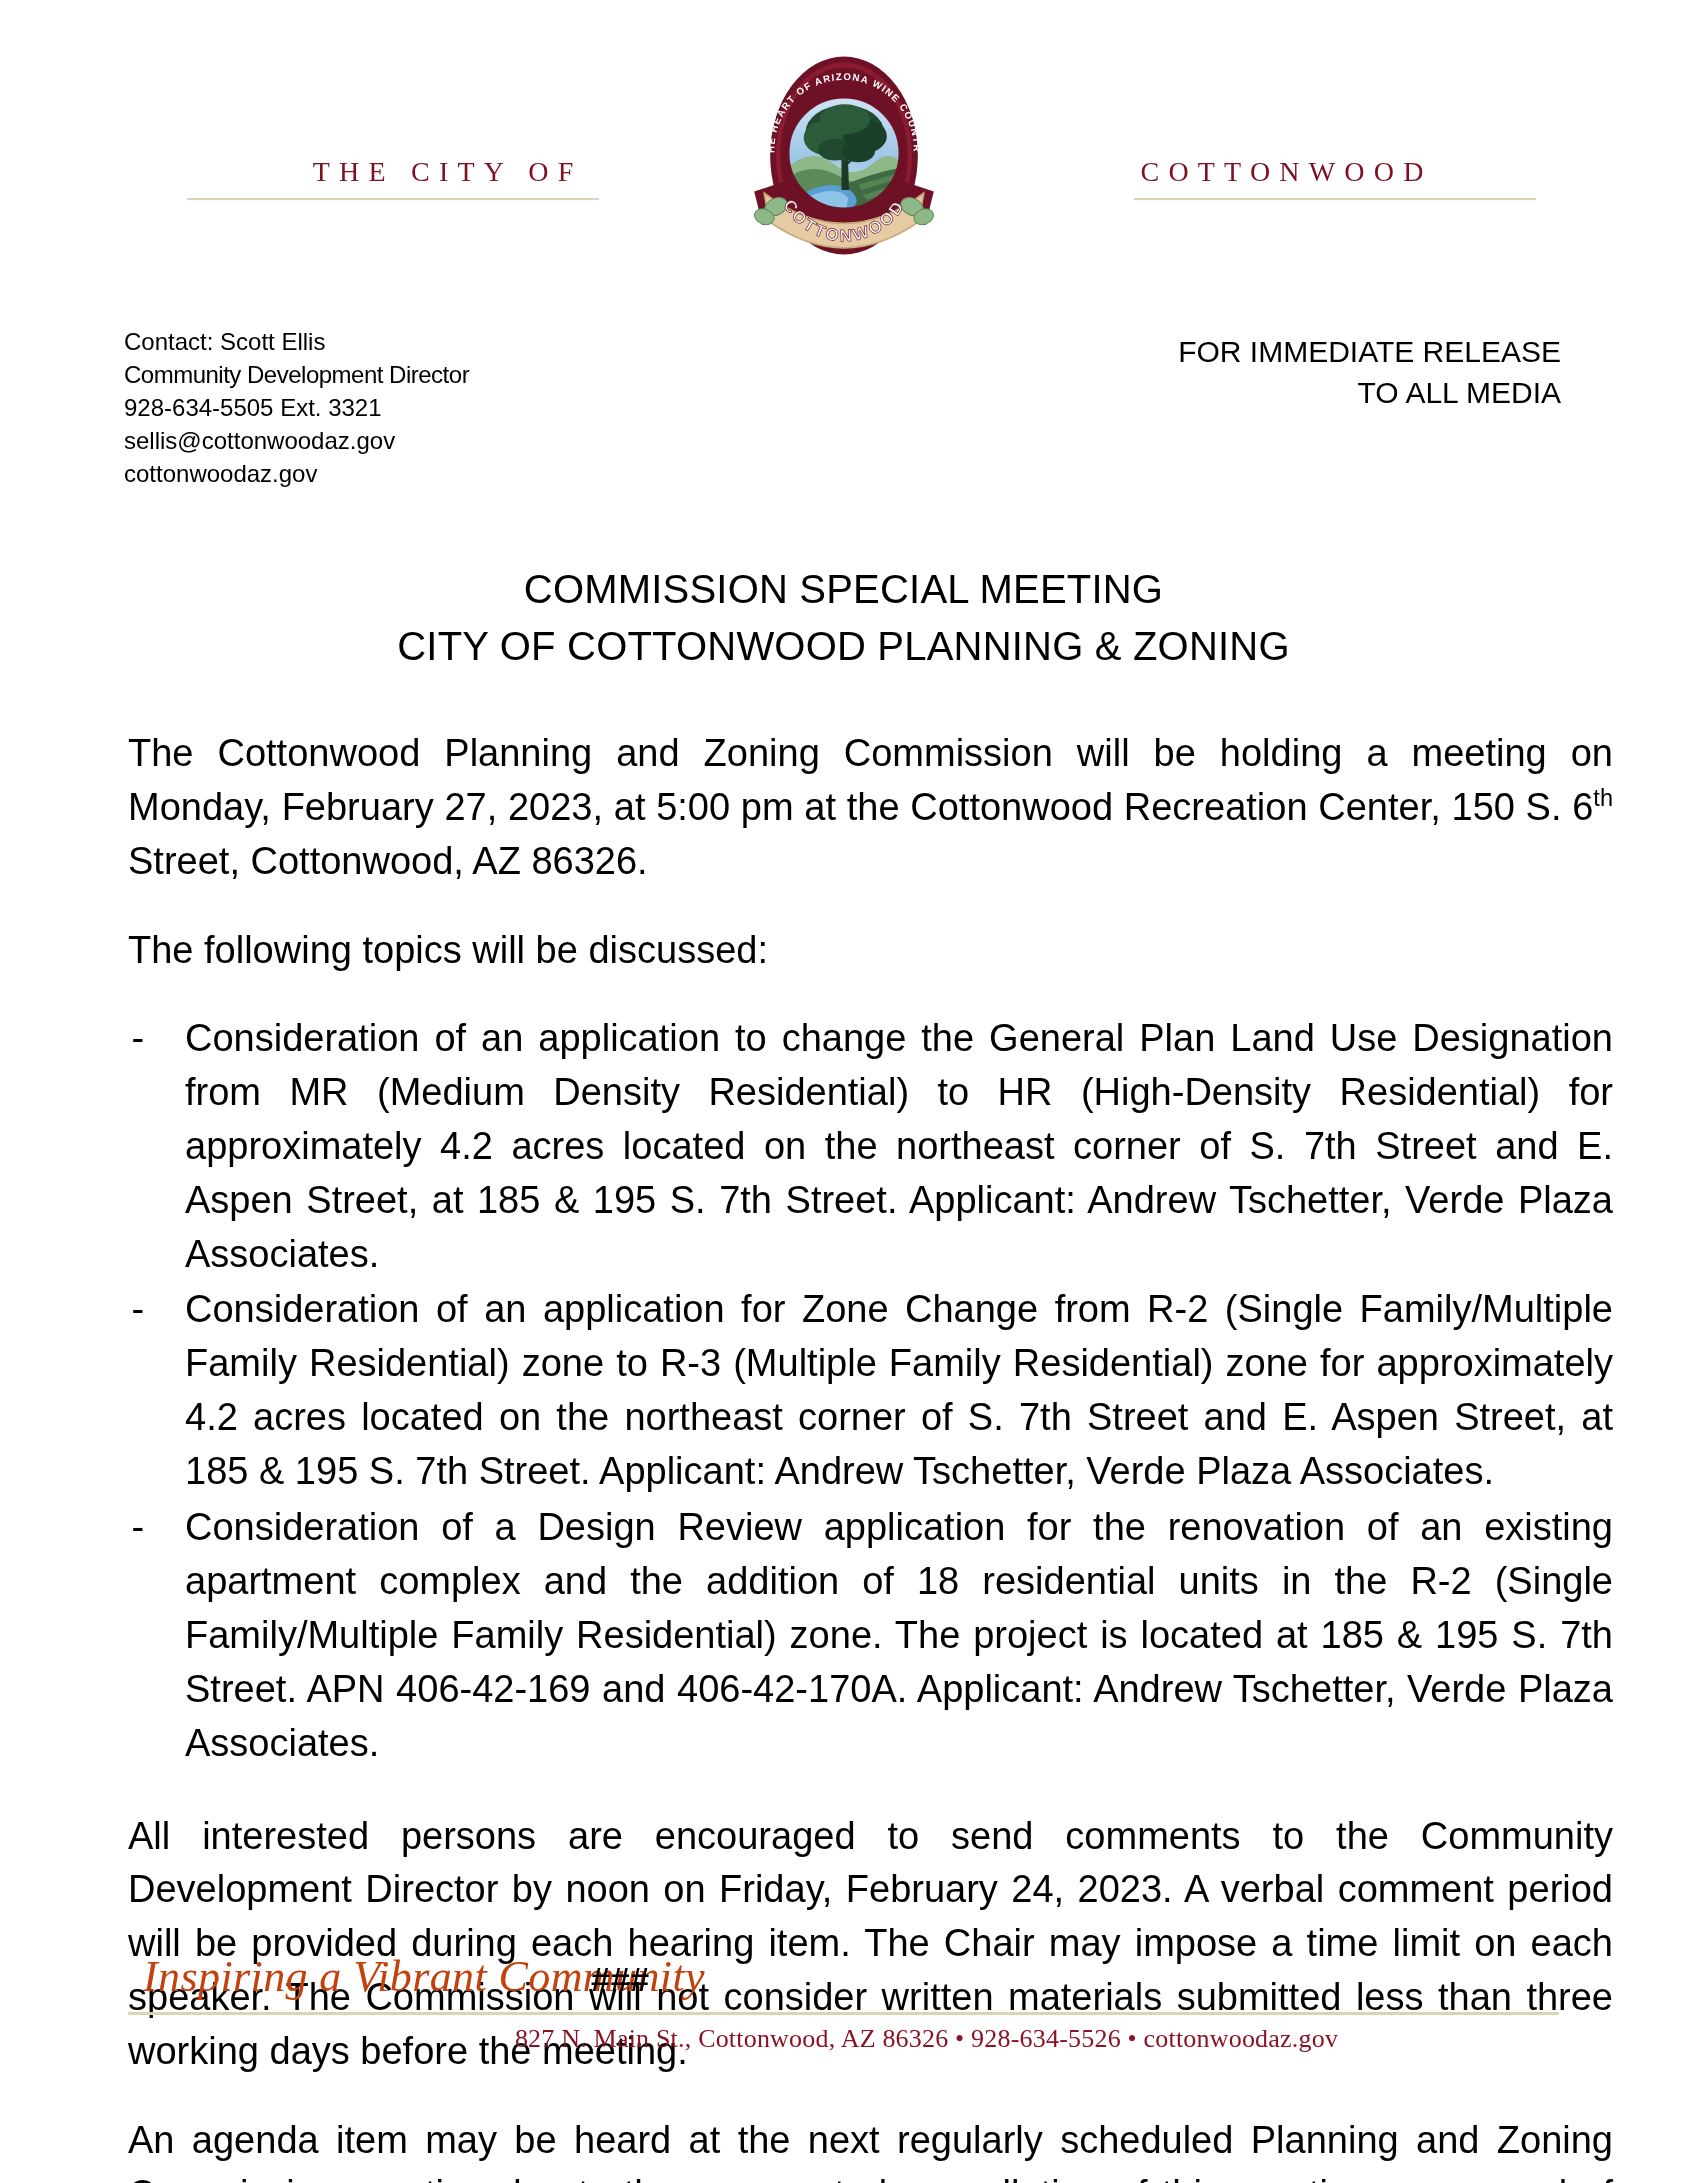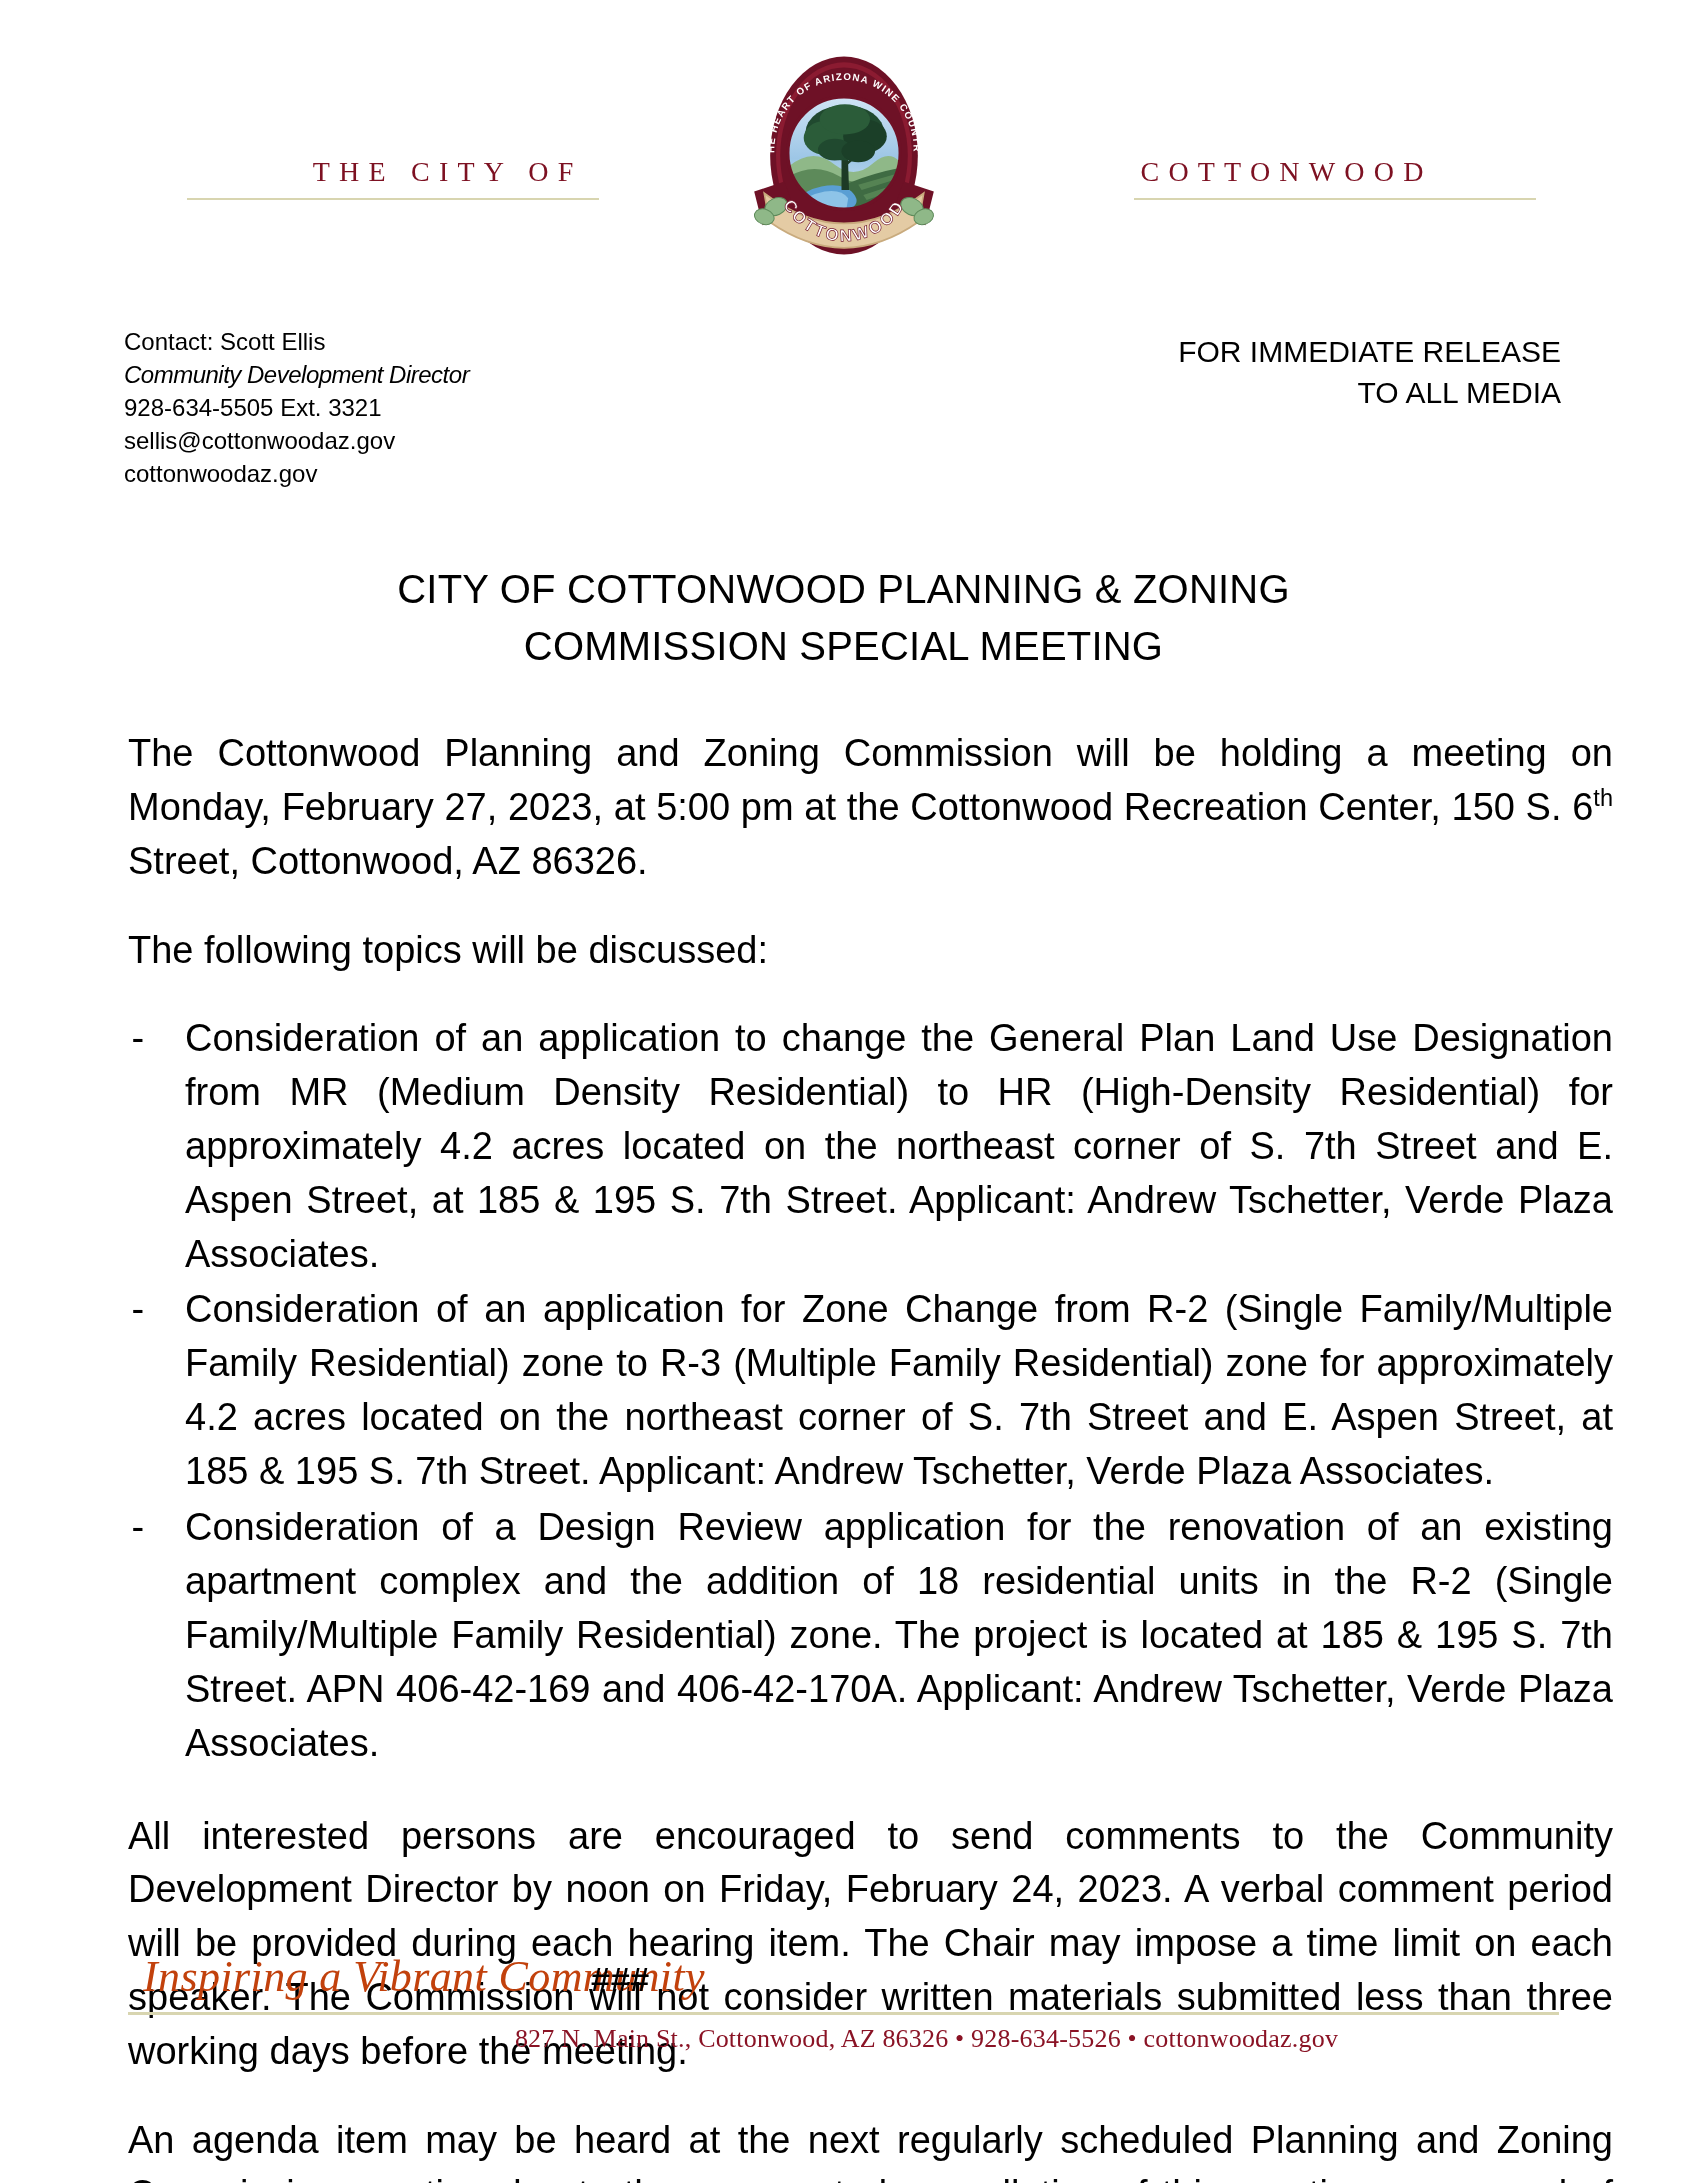--- a/index.html
+++ b/index.html
@@ -72,21 +72,20 @@
     display: flex;
     justify-content: space-between;
     align-items: flex-start;
   }
   .contact {
     font-size: 24px;
     line-height: 1.37;
     white-space: nowrap;
   }
   .contact .role {
-    font-style: italic;
     letter-spacing: -0.5px;
   }
   .release {
     text-align: right;
     font-size: 30px;
     line-height: 1.38;
     white-space: nowrap;
     padding-top: 5px;
   }
 
@@ -283,22 +282,22 @@
     <div>sellis@cottonwoodaz.gov</div>
     <div>cottonwoodaz.gov</div>
   </div>
   <div class="release">
     <div>FOR IMMEDIATE RELEASE</div>
     <div>TO ALL MEDIA</div>
   </div>
 </div>
 
 <div class="doc-title">
+  <div>COMMISSION SPECIAL MEETING</div>
   <div>CITY OF COTTONWOOD PLANNING &amp; ZONING</div>
-  <div>COMMISSION SPECIAL MEETING</div>
 </div>
 
 <div class="body-wrap">
 
   <p class="para"><span>The Cottonwood Planning and Zoning Commission will be holding a meeting on Monday, February 27, 2023, at 5:00 pm at the Cottonwood Recreation Center, 150 S. 6</span><sup class="ordinal">th</sup><span> Street, Cottonwood, AZ 86326.</span></p>
 
   <p class="topics-line">The following topics will be discussed:</p>
 
   <ul class="topics">
     <li>

